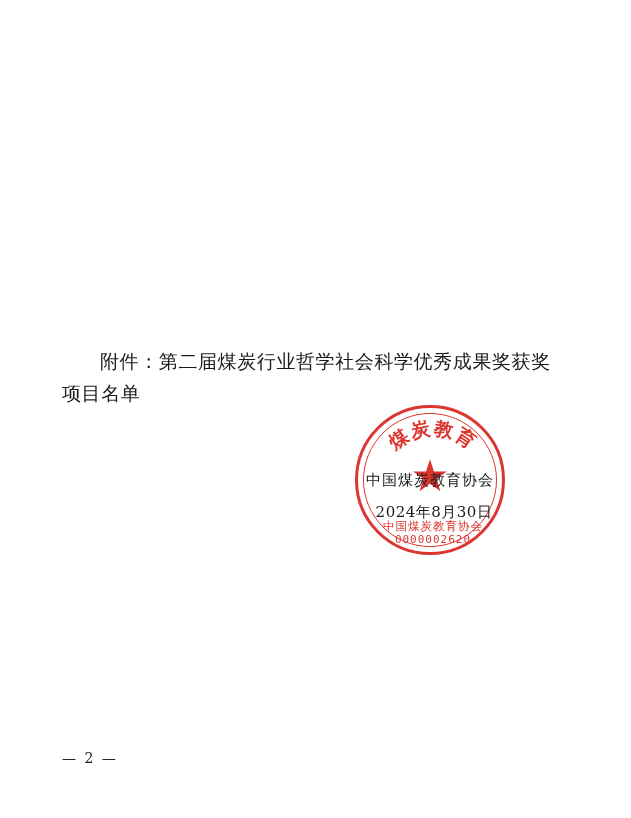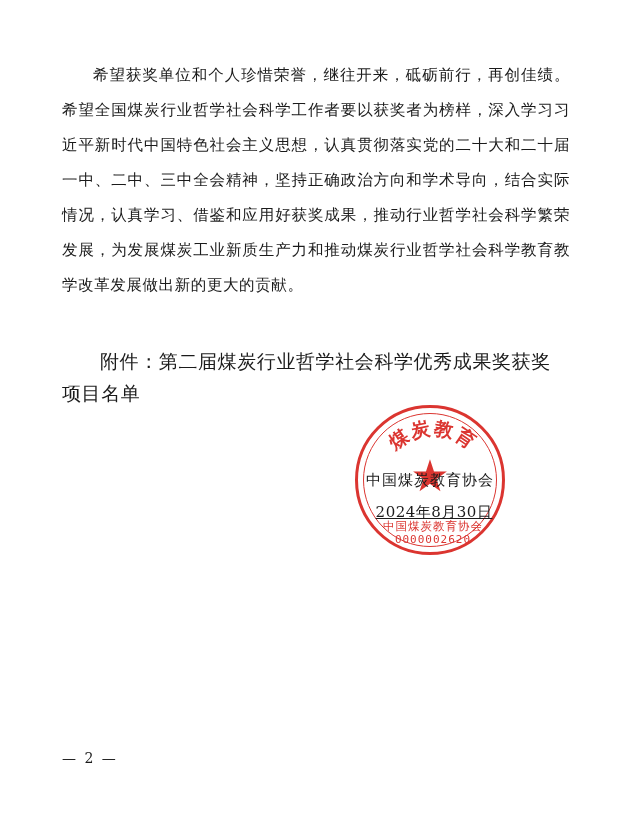--- a/index.html
+++ b/index.html
@@ -134,39 +134,35 @@
   }
   .sign-date {
     position: absolute;
     left: 24px;
     top: 98px;
     width: 160px;
     text-align: center;
     color: #1b1b1b;
     font-size: 15px;
     letter-spacing: 0.5px;
-    text-decoration: underline;
   }
   .page-number {
     position: absolute;
     left: 62px;
     bottom: 52px;
     font-size: 14px;
     color: #1b1b1b;
     letter-spacing: 2px;
   }
 </style>
 </head>
 <body>
 
 <div class="page">
 
-  <div class="body-text">
-    <p>希望获奖单位和个人珍惜荣誉，继往开来，砥砺前行，再创佳绩。希望全国煤炭行业哲学社会科学工作者要以获奖者为榜样，深入学习习近平新时代中国特色社会主义思想，认真贯彻落实党的二十大和二十届一中、二中、三中全会精神，坚持正确政治方向和学术导向，结合实际情况，认真学习、借鉴和应用好获奖成果，推动行业哲学社会科学繁荣发展，为发展煤炭工业新质生产力和推动煤炭行业哲学社会科学教育教学改革发展做出新的更大的贡献。</p>
-  </div>
 
   <div class="attachment-line">附件：第二届煤炭行业哲学社会科学优秀成果奖获奖项目名单</div>
 
   <div class="sign-block">
 
     <div class="seal">
       <div class="seal-inner-ring"></div>
 
       <svg class="seal-arc-top" viewBox="0 0 150 150">
         <defs>

